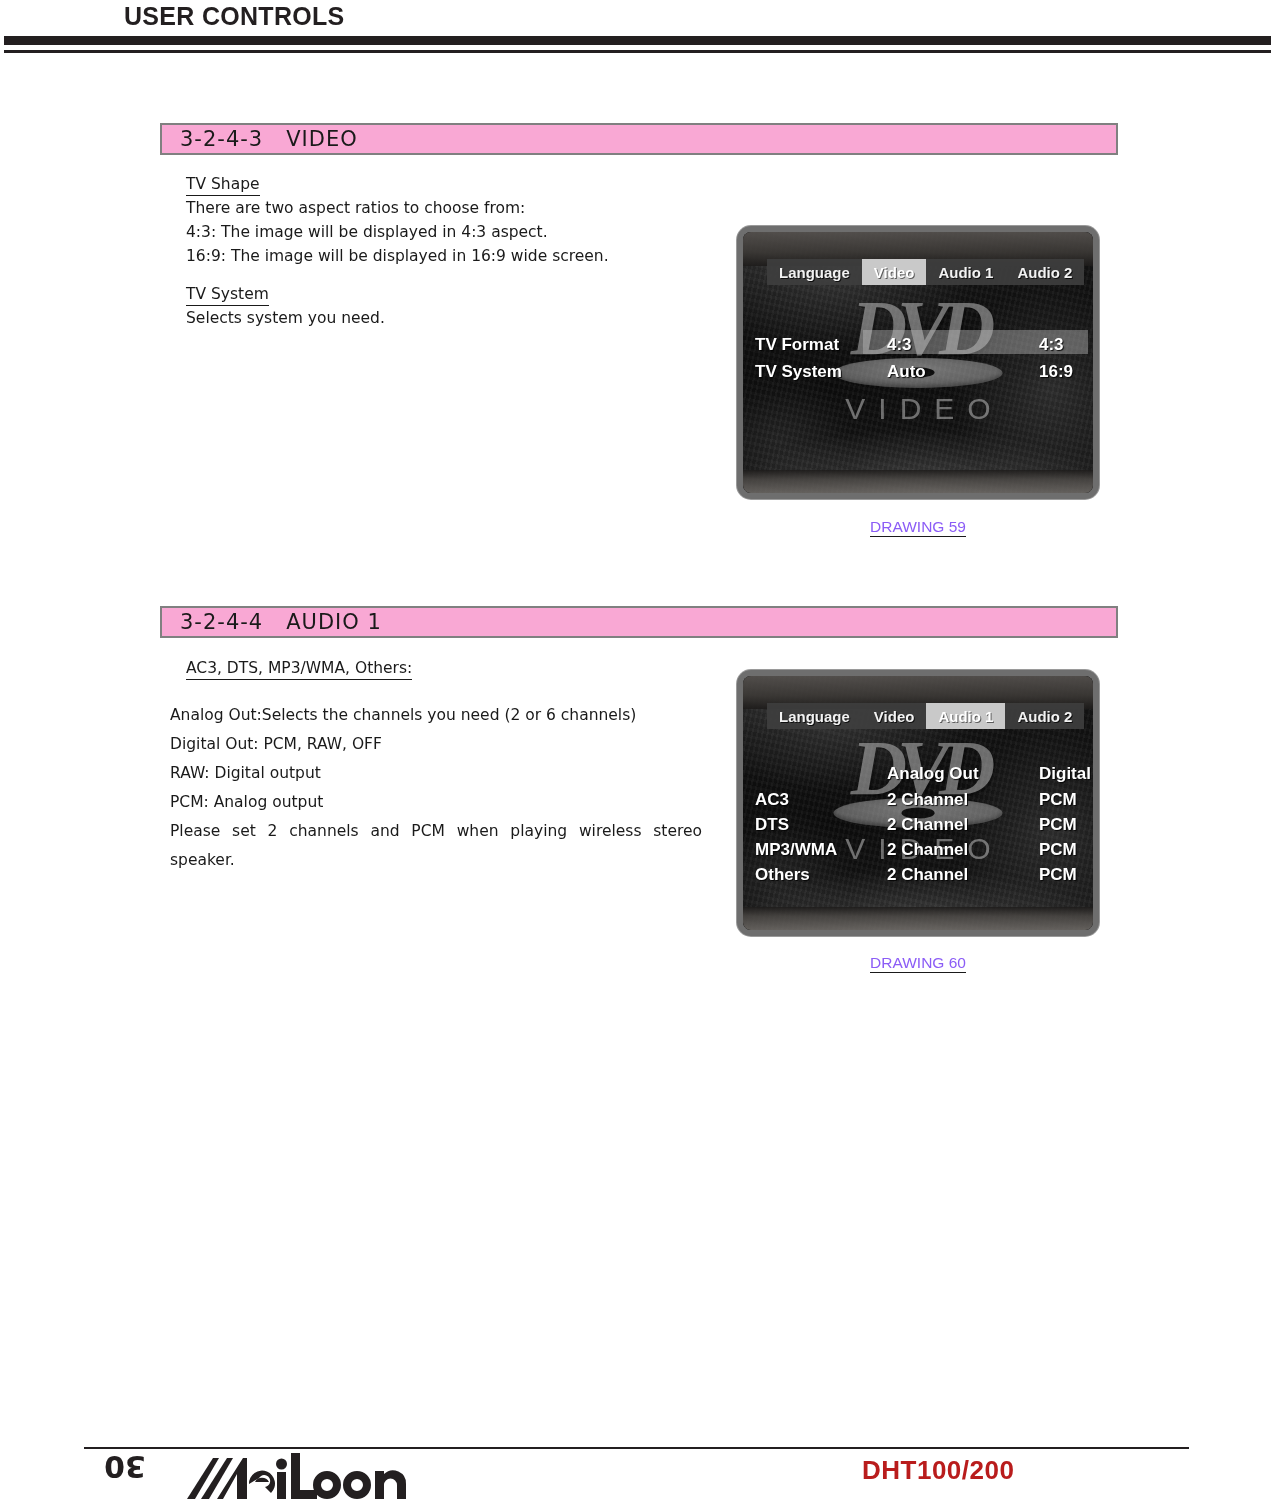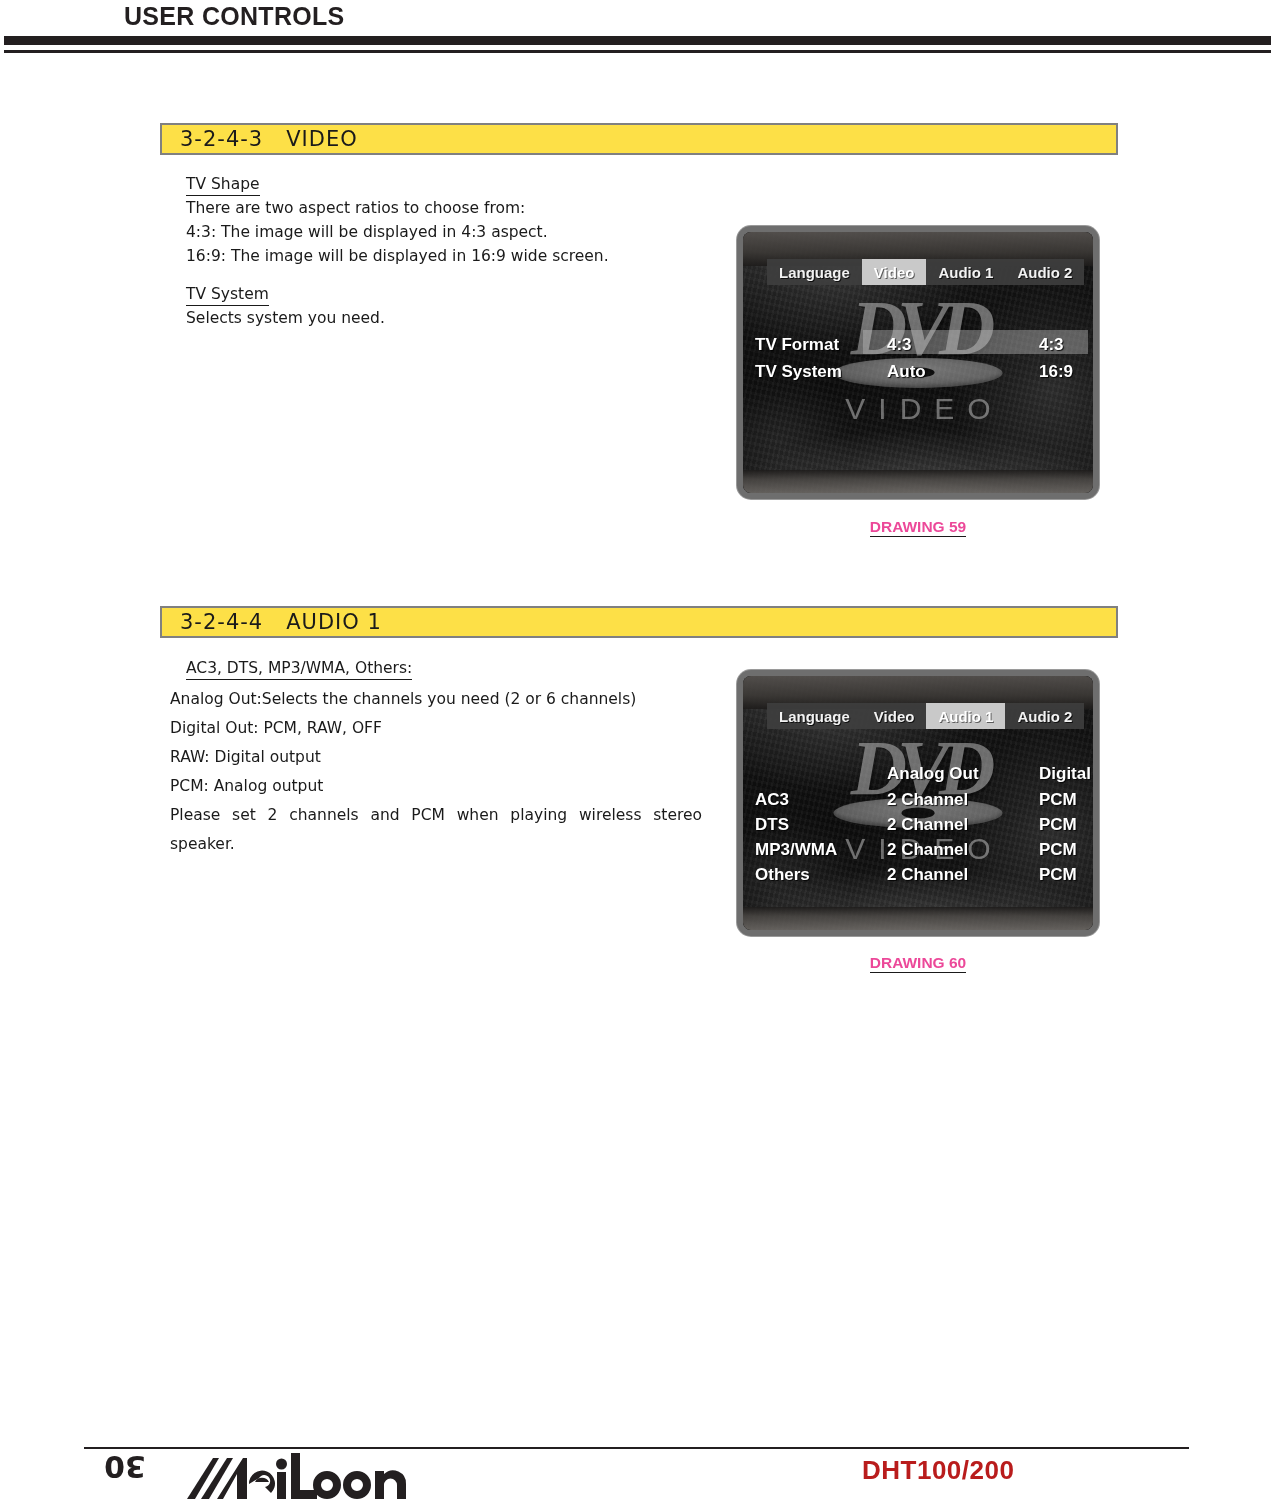--- a/index.html
+++ b/index.html
@@ -38,21 +38,21 @@
   .header-rule-thin {
     position: absolute;
     left: 4px; top: 50px; width: 1267px; height: 3px;
     background: #231f20;
   }
 
   
   .section-box {
     position: absolute;
     border: 2px solid #808080;
-    background: #fde047;
+    background: #f9a8d4;
     height: 32px;
     display: flex;
     align-items: center;
   }
   .section-label {
     font-family: "DejaVu Sans", sans-serif;
     font-size: 21px;
     letter-spacing: 1px;
     color: #1a1a1a;
     padding-left: 18px;
@@ -222,23 +222,23 @@
   .osd-highlight {
     position: absolute;
     background: rgba(190,190,190,0.42);
     pointer-events: none;
   }
 
   
   .drawing-caption {
     position: absolute;
     font-family: "Liberation Sans", sans-serif;
-    font-weight: bold;
+    font-weight: normal;
     font-size: 15.5px;
-    color: #ec4899;
+    color: #8b5cf6;
     text-align: center;
     white-space: nowrap;
   }
   .drawing-caption span {
     border-bottom: 1.8px solid #1a1a1a;
     padding-bottom: 1px;
   }
 
   
   .footer-rule {
@@ -340,21 +340,21 @@
 </div>
 
 <div class="section-box" style="left:160px; top:606px; width:958px;">
   <div class="section-label">3-2-4-4   AUDIO 1</div>
 </div>
 
 <div class="body-text" style="left:170px; top:655px; width:532px;">
   <div class="txt-line" style="line-height:26px;">
     <span class="txt-underline">AC3, DTS, MP3/WMA, Others:</span>
   </div>
-  <div class="para" style="margin-top:4px;">Analog Out:Selects the channels you need (2 or 6 channels)</div>
+  <div class="para" style="margin-top:20px;">Analog Out:Selects the channels you need (2 or 6 channels)</div>
   <div class="para-nowrap">Digital Out: PCM, RAW, OFF</div>
   <div class="para-nowrap">RAW: Digital output</div>
   <div class="para-nowrap">PCM: Analog output</div>
   <div class="para">Please set 2 channels and PCM when playing wireless stereo speaker.</div>
 </div>
 
 <div class="osd-frame" style="left:737px; top:670px; width:362px; height:266px;">
   <div class="osd-screen">
     <div class="osd-bg"></div>
     <div class="osd-topstrip"></div>

